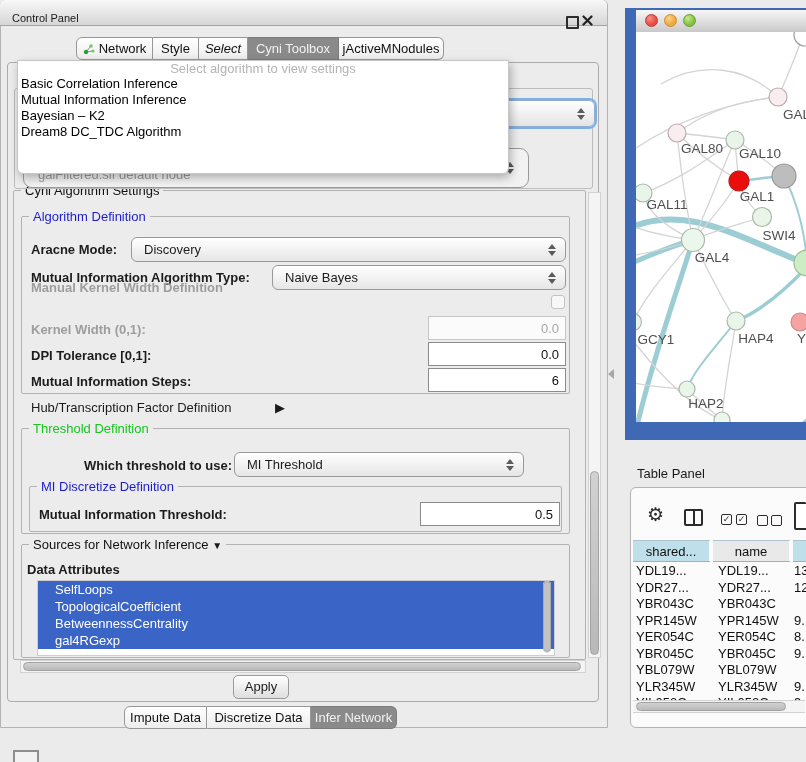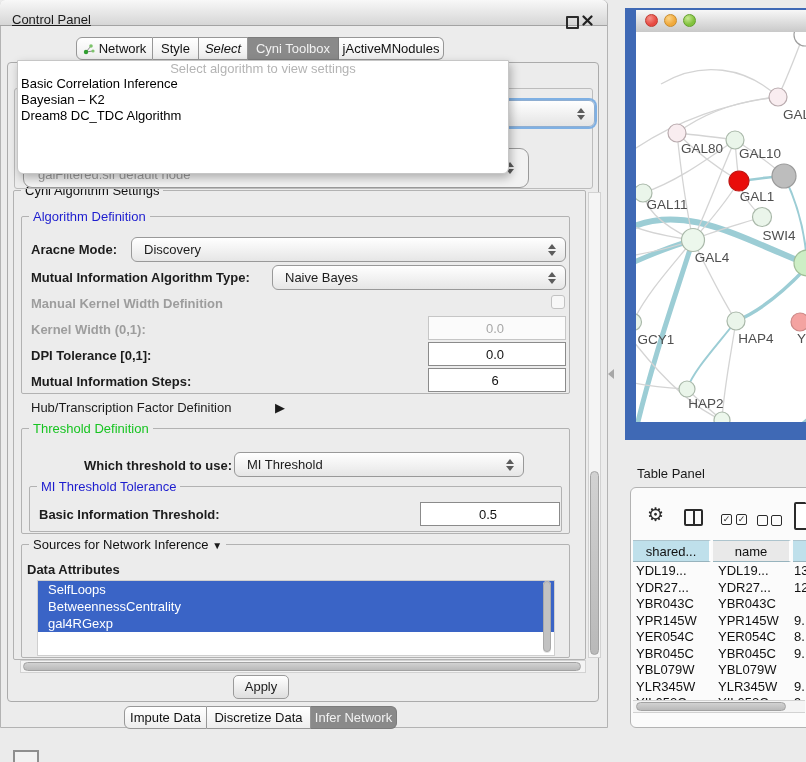--- a/index.html
+++ b/index.html
@@ -5,21 +5,21 @@
   html,body{margin:0;padding:0;}
   body{width:806px;height:762px;overflow:hidden;background:#ebebeb;
        font-family:"Liberation Sans","DejaVu Sans",sans-serif;font-size:13px;color:#1c1c1c;
        position:relative;}
   .abs{position:absolute;}
   
   #cp{left:0;top:8;width:606px;height:726px;background:#ececec;border:1px solid #b3b3b3;
       border-radius:5px 5px 0 0;}
   #cp-titlebar{left:0;top:8;width:607px;height:25px;border-radius:5px 5px 0 0;
       background:linear-gradient(#f8f8f8,#d6d6d6);border-bottom:1px solid #a3a3a3;}
-  #cp-title{left:12px;top:12px;font-size:13px;color:#1a1a1a;text-decoration:underline;}
+  #cp-title{left:12px;top:12px;font-size:11px;color:#1a1a1a;}
   #float-btn{right:212px;top:15px;width:9px;height:9px;border:2px solid #2c2c2c;border-radius:1px;}
   #close-btn{left:582px;top:14px;}
   
   #top-tabs{left:76px;top:37px;height:34px;display:flex;}
   .seg{height:23px;box-sizing:border-box;border:1px solid #979797;border-left:none;
        background:linear-gradient(#ffffff,#ededed);display:flex;align-items:center;justify-content:center;
        gap:4px;font-size:13px;color:#111;}
   .seg:first-child{border-left:1px solid #979797;border-radius:6px 0 0 6px;}
   .seg:last-child{border-radius:0 6px 6px 0;}
   .seg.sel{background:var(--tab-selected,#8a8a8a);color:#f2f2f2;border-color:#7c7c7c;}
@@ -47,27 +47,27 @@
   .b{font-weight:bold;}
   .dis{color:#9d9d9d;}
   
   .combo{box-sizing:border-box;border:1px solid #999;border-radius:6px;
       background:linear-gradient(#ffffff,#e6e6e6);display:flex;align-items:center;padding-left:12px;font-size:13px;}
   .stepper{position:absolute;right:9px;top:50%;transform:translateY(-50%);width:8px;height:12px;}
   .stepper:before,.stepper:after{content:"";position:absolute;left:0;border-left:4px solid transparent;border-right:4px solid transparent;}
   .stepper:before{top:0;border-bottom:5px solid #5c5c5c;}
   .stepper:after{bottom:0;border-top:5px solid #5c5c5c;}
   .tinput{box-sizing:border-box;border:1px solid #8b8b8b;background:#fff;font-size:13px;
-      text-align:center;padding-right:6px;font-family:"Liberation Sans",sans-serif;color:#111;}
+      text-align:right;padding-right:6px;font-family:"Liberation Sans",sans-serif;color:#111;}
   .tinput.dis{border-color:#c6c6c6;background:#fbfbfb;color:#a8a8a8;}
   .checkbox{box-sizing:border-box;width:14px;height:14px;border:1px solid #c2c2c2;border-radius:3px;background:#f7f7f7;}
   .arrow{font-size:10px;color:#1a1a1a;}
   
   #attr-list{left:37px;top:580px;width:516px;height:74px;background:#fff;border:1px solid #cfcfcf;overflow:hidden;}
-  .litem{height:17px;line-height:17px;background:var(--sel-blue,#3a64c6);color:#fff;padding-left:10px;font-size:13px;}
+  .litem{height:17px;line-height:17px;background:var(--sel-blue,#3a64c6);color:#fff;padding-left:17px;font-size:13px;}
   #attr-sb{left:543px;top:581px;width:8px;height:72px;background:#e4e4e4;border-radius:4px;}
   #attr-thumb{left:0;top:0;width:8px;height:71px;background:#c2c2c2;border:1px solid #a9a9a9;border-radius:4px;box-sizing:border-box;}
   
   .sb-track{background:#f4f4f4;border:1px solid #d2d2d2;box-sizing:border-box;}
   .sb-thumb{background:linear-gradient(#d2d2d2,#b9b9b9);border:1px solid #a2a2a2;border-radius:5px;box-sizing:border-box;}
   
   #apply-btn{left:233px;top:675px;width:54px;height:22px;border:1px solid #9a9a9a;border-radius:5px;
       background:linear-gradient(#ffffff,#dedede);text-align:center;line-height:22px;font-size:13px;}
   #bottom-tabs{left:124px;top:706px;height:22px;display:flex;}
   #mini-box{left:13px;top:750px;width:22px;height:12px;border:2px solid #8f8f8f;background:#f2f2f2;}
@@ -141,20 +141,21 @@
 </div>
 <div class="abs" id="gal-combo">
   <span class="abs" id="gal-combo-text">galFiltered.sif default node</span>
   <span class="stepper" style="right:14px;"></span>
 </div>
 
 <div class="abs" id="algo-popup">
   <div id="popup-ph">Select algorithm to view settings</div>
   <div id="popup-items">
       <div class="pitem">Basic Correlation Inference</div>
+      <div class="pitem">Mutual Information Inference</div>
       <div class="pitem">Bayesian – K2</div>
       <div class="pitem">Dream8 DC_TDC Algorithm</div>
     </div>
 </div>
 
 <div class="abs fs" style="left:13px;top:190px;width:573px;height:470px;"></div>
 <span class="legend abs" style="left:21px;top:183px;color:#111;">Cyni Algorithm Settings</span>
 
 <div class="abs fs" style="left:21px;top:216px;width:549px;height:178px;"></div>
 <span class="legend abs lg-blue" style="left:29px;top:209px;">Algorithm Definition</span>
@@ -164,21 +165,21 @@
   <span>Discovery</span>
   <span class="stepper"></span>
 </div>
 
 <span class="abs lbl b" style="left:31px;top:270px;">Mutual Information Algorithm Type:</span>
 <div class="abs combo" style="left:272px;top:265px;width:294px;height:25px;">
   <span>Naive Bayes</span>
   <span class="stepper"></span>
 </div>
 
-<span class="abs lbl b dis" style="left:31px;top:296px;">Manual Kernel Width Definition</span>
+<span class="abs lbl b dis" style="left:31px;top:280px;">Manual Kernel Width Definition</span>
 <span class="abs checkbox" style="left:551px;top:295px;"></span>
 
 <span class="abs lbl b dis" style="left:31px;top:322px;">Kernel Width (0,1):</span>
 <input class="abs tinput dis" style="left: 428px; top: 316px; width: 138px; height: 24px;" readonly="" value="0.0">
 
 <span class="abs lbl b" style="left:31px;top:348px;">DPI Tolerance [0,1]:</span>
 <input class="abs tinput" style="left: 428px; top: 342px; width: 138px; height: 24px;" value="0.0">
 
 <span class="abs lbl b" style="left:31px;top:374px;">Mutual Information Steps:</span>
 <input class="abs tinput" style="left: 428px; top: 368px; width: 138px; height: 24px;" value="6">
@@ -189,29 +190,30 @@
 <div class="abs fs" style="left:21px;top:428px;width:549px;height:106px;"></div>
 <span class="legend abs lg-green" style="left:29px;top:421px;">Threshold Definition</span>
 
 <span class="abs lbl b" style="left:84px;top:458px;">Which threshold to use:</span>
 <div class="abs combo" style="left:234px;top:452px;width:290px;height:25px;">
   <span>MI Threshold</span>
   <span class="stepper"></span>
 </div>
 
 <div class="abs fs" style="left:29px;top:486px;width:533px;height:46px;"></div>
-<span class="legend abs lg-blue" style="left:37px;top:479px;">MI Threshold Tolerance</span>
-<span class="abs lbl b" style="left:39px;top:507px;">Basic Information Threshold:</span>
+<span class="legend abs lg-blue" style="left:37px;top:479px;">MI Discretize Definition</span>
+<span class="abs lbl b" style="left:39px;top:507px;">Mutual Information Threshold:</span>
 <input class="abs tinput" style="left: 420px; top: 502px; width: 140px; height: 24px;" value="0.5">
 
 <div class="abs fs" style="left:21px;top:544px;width:549px;height:114px;"></div>
 <span class="legend abs" style="left:29px;top:537px;color:#111;"><span>Sources for Network Inference</span> <span class="arrow">▼</span></span>
 <span class="abs lbl b" style="left:27px;top:562px;">Data Attributes</span>
 <div class="abs" id="attr-list">
     <div class="litem">SelfLoops</div>
+    <div class="litem">TopologicalCoefficient</div>
     <div class="litem">BetweennessCentrality</div>
     <div class="litem">gal4RGexp</div>
   </div>
 <div class="abs" id="attr-sb">
     <div class="abs" id="attr-thumb"></div>
   </div>
 
 <div class="abs sb-track" style="left:588px;top:192px;width:13px;height:466px;">
   <div class="sb-thumb abs" style="left:1px;top:278px;width:9px;height:184px;"></div>
 </div>

